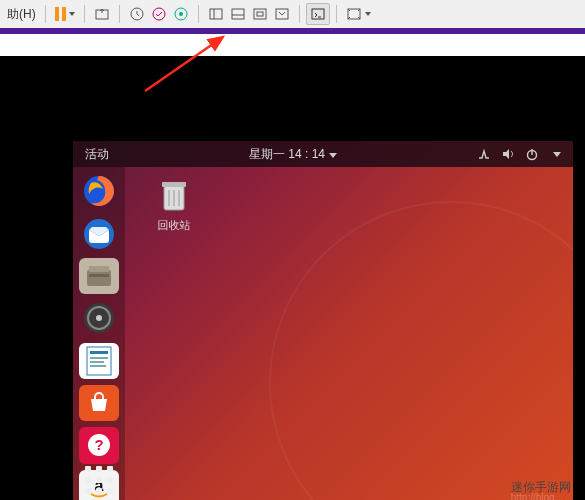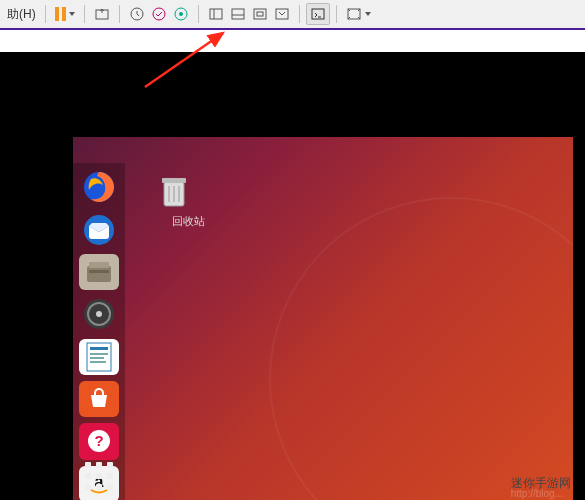--- a/index.html
+++ b/index.html
@@ -1,16 +1,16 @@
 <!DOCTYPE html>
 <html><head>
 <meta charset="utf-8">
 <style>
   html,body{margin:0;padding:0;width:585px;height:500px;font-family:"Microsoft YaHei",Arial,sans-serif;overflow:hidden;background:#fff}
-  .toolbar{height:28px;background:#f0f0f0;border-bottom:2px solid #4c1d95;display:flex;align-items:center;padding:0 4px;font-size:12px;color:#333}
+  .toolbar{height:28px;background:#f0f0f0;border-bottom:6px solid #4c1d95;display:flex;align-items:center;padding:0 4px;font-size:12px;color:#333}
   .toolbar .sep{width:1px;height:18px;background:#c0c0c0;margin:0 6px}
   .toolbar .item{display:flex;align-items:center;height:20px;padding:0 3px;cursor:pointer}
   .toolbar .pause{display:flex;gap:3px}
   .toolbar .pause span{width:4px;height:14px;background:#f7941e;display:block}
   .toolbar .caret{width:0;height:0;border-left:3px solid transparent;border-right:3px solid transparent;border-top:4px solid #555;margin-left:3px}
   .toolbar svg{display:block}
   .gap{height:22px;background:#fff}
   .vm-area{position:relative;height:450px;background:#000}
   .arrow{position:absolute;left:135px;top:-25px;z-index:10;pointer-events:none}
   .ubuntu{position:absolute;left:73px;top:85px;width:500px;height:365px;background:linear-gradient(135deg,#5b1a3a 0%,#8a1f3c 25%,#b8352a 55%,#d44a22 100%);overflow:hidden}
@@ -18,21 +18,21 @@
   .ubuntu::after{content:"";position:absolute;right:-60px;top:60px;width:360px;height:360px;border:2px solid rgba(255,255,255,0.05);border-radius:50%;}
   .topbar{height:26px;background:rgba(30,10,20,0.85);display:flex;align-items:center;color:#ddd;font-size:12px;padding:0 12px;justify-content:space-between}
   .topbar .tri{width:0;height:0;border-left:4px solid transparent;border-right:4px solid transparent;border-top:5px solid #ccc;margin-left:4px;display:inline-block}
   .topbar .right{display:flex;align-items:center;gap:10px}
   .topbar svg{display:block}
   .dock{position:absolute;left:0;top:26px;bottom:0;width:52px;display:flex;flex-direction:column;align-items:center;padding-top:6px;gap:6px;background:rgba(0,0,0,0.25)}
   .dock .app{width:40px;height:40px;border-radius:6px;display:flex;align-items:center;justify-content:center;cursor:pointer}
   .dock .apps-grid{position:absolute;bottom:6px;left:6px;width:40px;height:40px;display:grid;grid-template-columns:repeat(3,6px);grid-template-rows:repeat(3,6px);gap:5px;align-content:center;justify-content:center;cursor:pointer}
   .dock .apps-grid span{width:6px;height:6px;background:#eee;border-radius:1px}
   .desktop{position:absolute;left:52px;top:26px;right:0;bottom:0}
-  .dicon{position:absolute;width:62px;text-align:right;color:#ddd;font-size:11px;line-height:13px;cursor:pointer}
+  .dicon{position:absolute;width:62px;text-align:center;color:#ddd;font-size:11px;line-height:13px;cursor:pointer}
   .dicon .box{width:48px;height:40px;margin:0 auto 4px;display:flex;align-items:center;justify-content:center}
   .watermark{position:absolute;right:14px;bottom:10px;font-size:12px;color:#444;z-index:20}
   .hint{position:absolute;right:10px;bottom:3px;font-size:10px;color:rgba(255,255,255,0.25)}
 </style>
 </head>
 <body>
 
 <div class="toolbar">
   <div class="item">助(H)</div>
   <div class="sep"></div>
@@ -119,20 +119,38 @@
     <defs>
         <marker id="ah" markerWidth="8" markerHeight="8" refX="6" refY="3" orient="auto">
           <path d="M0 0L7 3L0 6Z" fill="#ff2a1a"></path>
         </marker>
       </defs>
     <line x1="10" y1="60" x2="88" y2="6" stroke="#ff2a1a" stroke-width="2.5" marker-end="url(#ah)"></line>
   </svg>
 
   <div class="ubuntu">
 
+    <div class="topbar">
+      <div>活动</div>
+      <div><span>星期一 14 : 14</span><span class="tri"></span></div>
+      <div class="right">
+        <svg width="14" height="14">
+            <path d="M2 11h3l2-7 2 7h3" fill="none" stroke="#ccc" stroke-width="1.4"></path>
+          </svg>
+        <svg width="14" height="14">
+            <path d="M2 5v4h3l3 3V2L5 5z" fill="#ccc"></path>
+            <path d="M10 4c2 2 2 4 0 6" fill="none" stroke="#ccc"></path>
+          </svg>
+        <svg width="14" height="14">
+            <circle cx="7" cy="8" r="4.5" fill="none" stroke="#ccc" stroke-width="1.4"></circle>
+            <line x1="7" y1="2" x2="7" y2="8" stroke="#ccc" stroke-width="1.4"></line>
+          </svg>
+        <span class="tri"></span>
+      </div>
+    </div>
 
     <div class="dock">
       <div class="app">
         <svg width="36" height="36">
             <circle cx="18" cy="18" r="15" fill="#1a56db"></circle>
             <path d="M18 3c8 0 15 7 15 15s-7 15-15 15c-3 0-6-1-8-3 9 2 16-5 14-14-1-5-4-8-8-9 1-2 1-3 2-4z" fill="#ff7139"></path>
             <path d="M10 10c-2 3-3 7-2 11 3-6 9-8 14-5-2-5-7-8-12-6z" fill="#ffb000"></path>
           </svg>
       </div>
       <div class="app">

